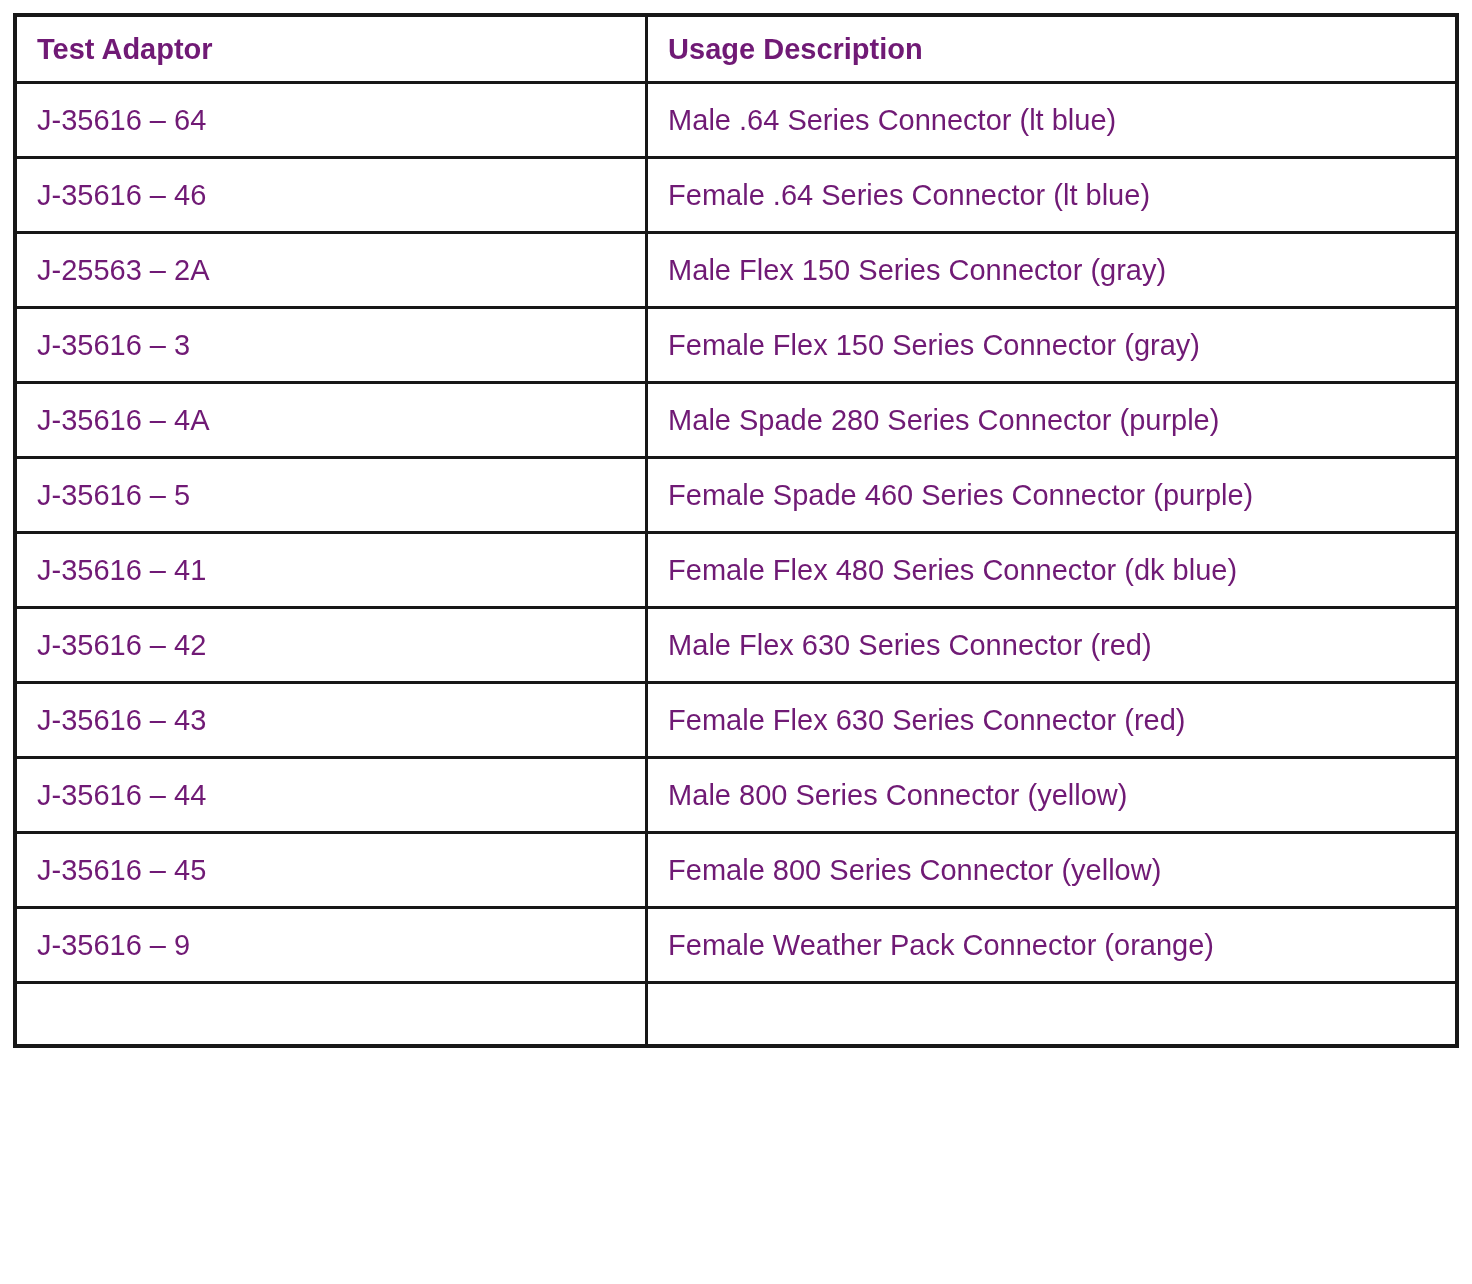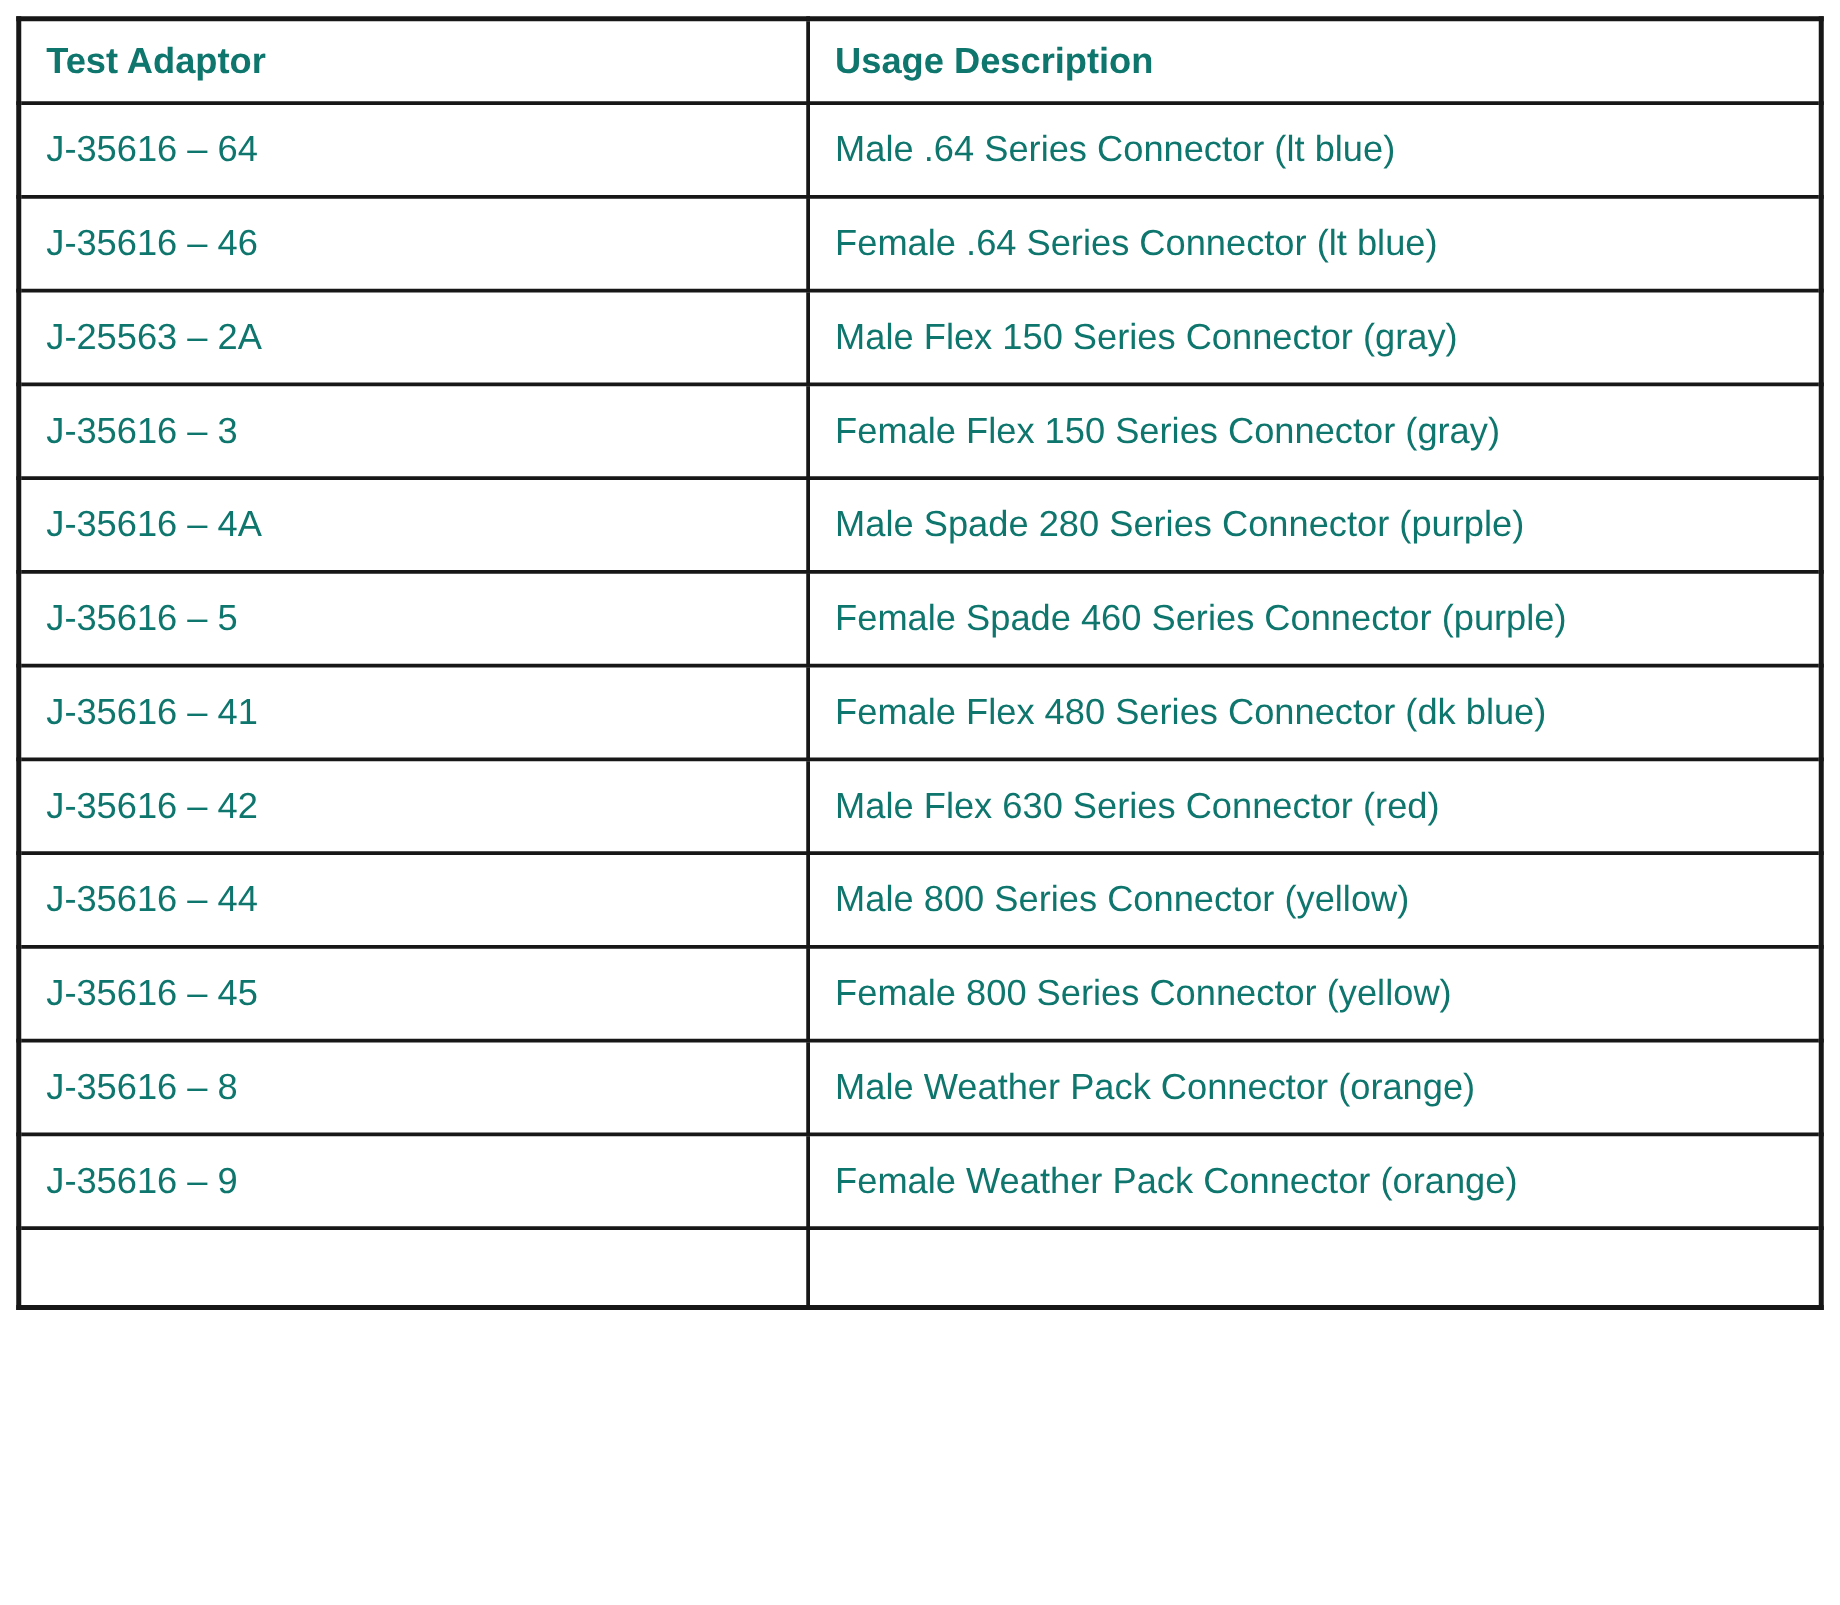--- a/index.html
+++ b/index.html
@@ -21,21 +21,21 @@
     width: 100%;
     border-collapse: collapse;
     table-layout: fixed;
     border: 4px solid #171717;
     background: #ffffff;
   }
   col.col-adaptor { width: 43.8%; }
   col.col-desc   { width: 56.2%; }
   th, td {
     border: 3px solid #171717;
-    color: #0f766e;
+    color: #701a75;
     text-align: left;
     vertical-align: middle;
     font-size: 29px;
     line-height: 30px;
     padding: 21px 10px 21px 20px;
     overflow: hidden;
     white-space: nowrap;
   }
   th {
     font-weight: bold;
@@ -89,30 +89,30 @@
         </tr>
         <tr>
           <td>J-35616 – 41</td>
           <td>Female Flex 480 Series Connector (dk blue)</td>
         </tr>
         <tr>
           <td>J-35616 – 42</td>
           <td>Male Flex 630 Series Connector (red)</td>
         </tr>
         <tr>
+          <td>J-35616 – 43</td>
+          <td>Female Flex 630 Series Connector (red)</td>
+        </tr>
+        <tr>
           <td>J-35616 – 44</td>
           <td>Male 800 Series Connector (yellow)</td>
         </tr>
         <tr>
           <td>J-35616 – 45</td>
           <td>Female 800 Series Connector (yellow)</td>
-        </tr>
-        <tr>
-          <td>J-35616 – 8</td>
-          <td>Male Weather Pack Connector (orange)</td>
         </tr>
         <tr>
           <td>J-35616 – 9</td>
           <td>Female Weather Pack Connector (orange)</td>
         </tr>
       </tbody>
     <tbody>
       <tr class="partial">
         <td></td>
         <td></td>

